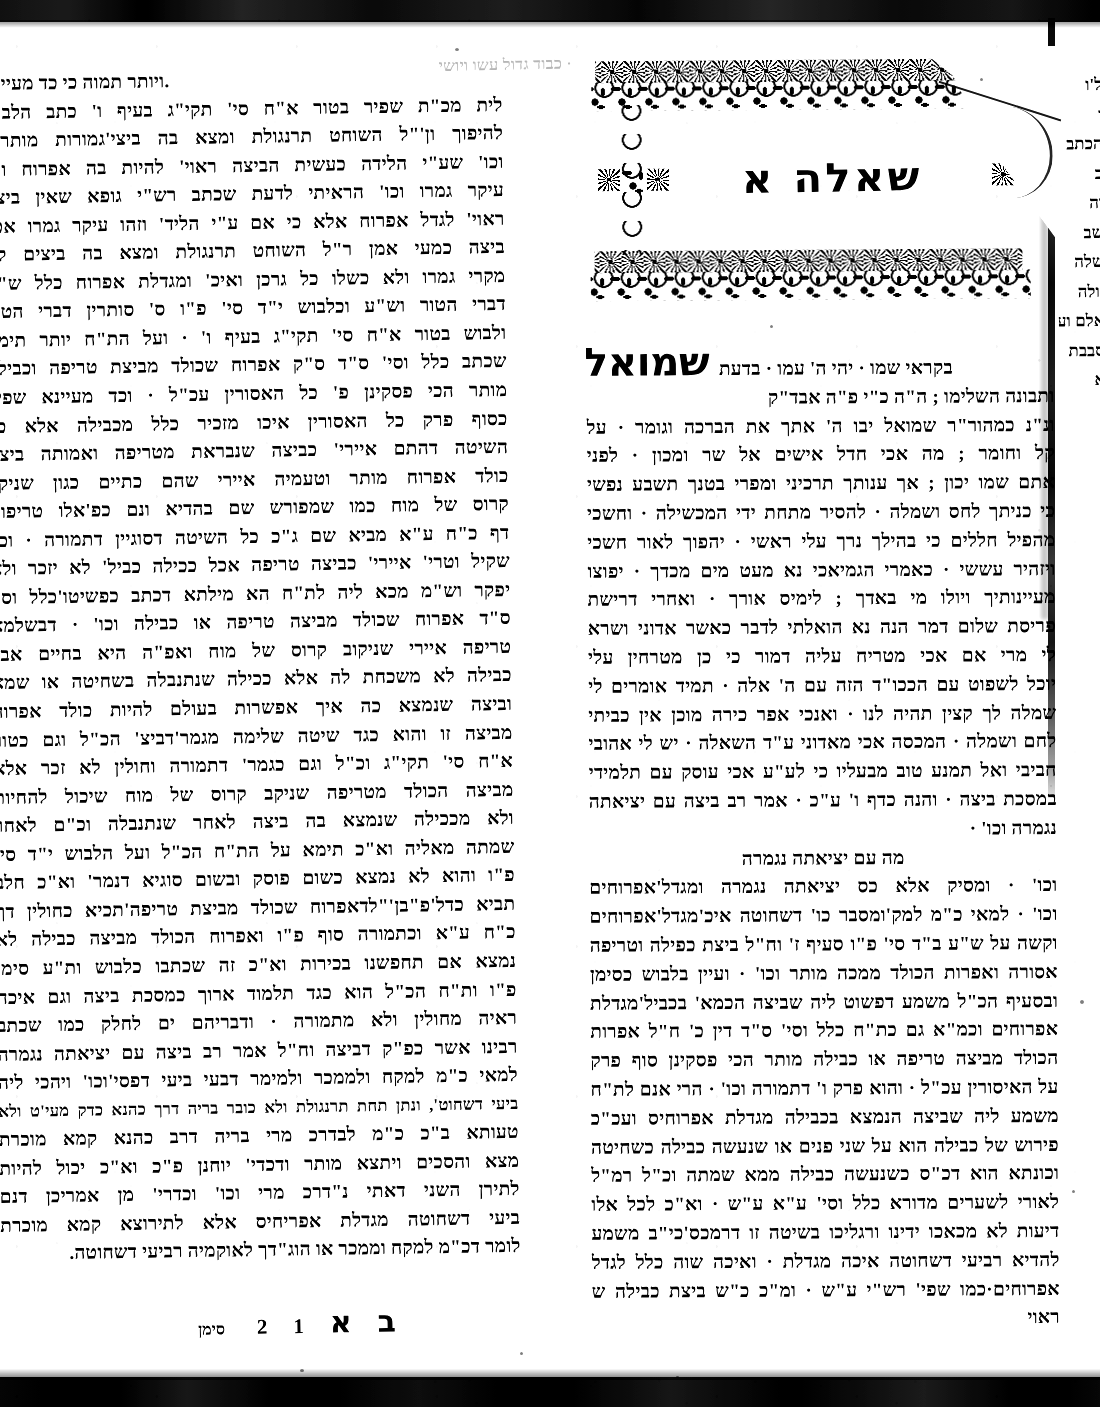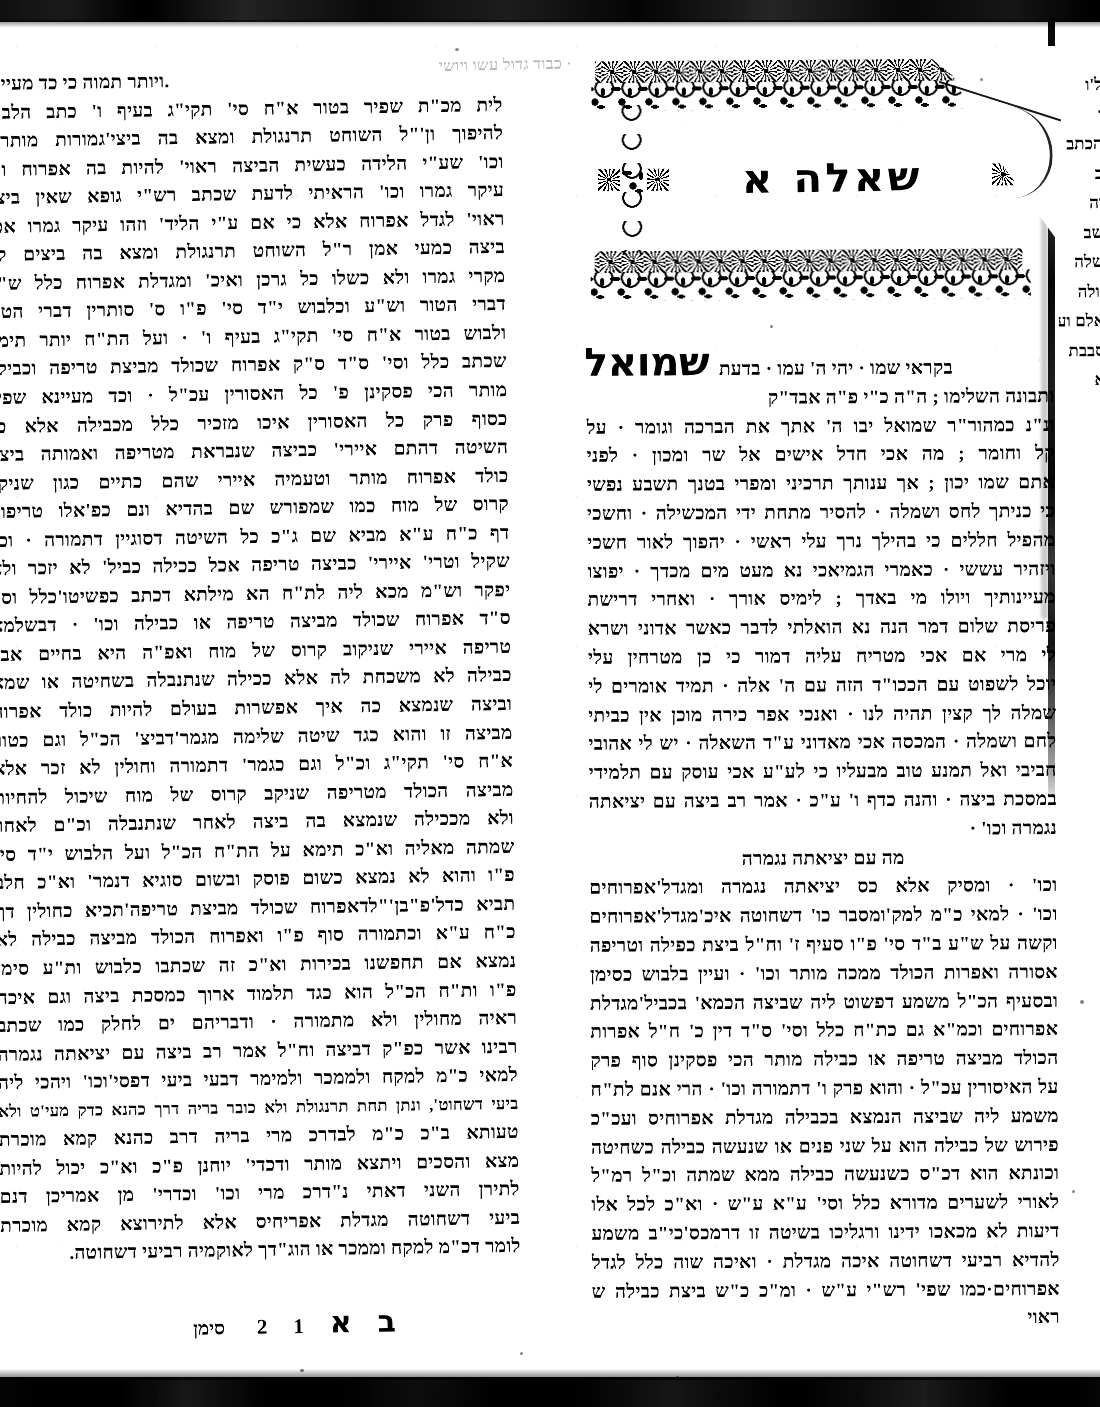--- a/index.html
+++ b/index.html
@@ -315,21 +315,21 @@
     font-weight: 700;
     color: #000;
   }
   #signature .sig-num {
     font-family: "Liberation Serif", serif;
     font-size: 21px;
     font-weight: 700;
     color: #000;
   }
   #signature .sig-word {
-    font-size: 19px;
+    font-size: 16px;
     font-weight: 700;
     color: #000;
     margin-right: 6px;
   }
 
   
   .speck { position: absolute; background: #151515; border-radius: 50%; opacity: .55; }
 </style>
 </head>
 <body>

